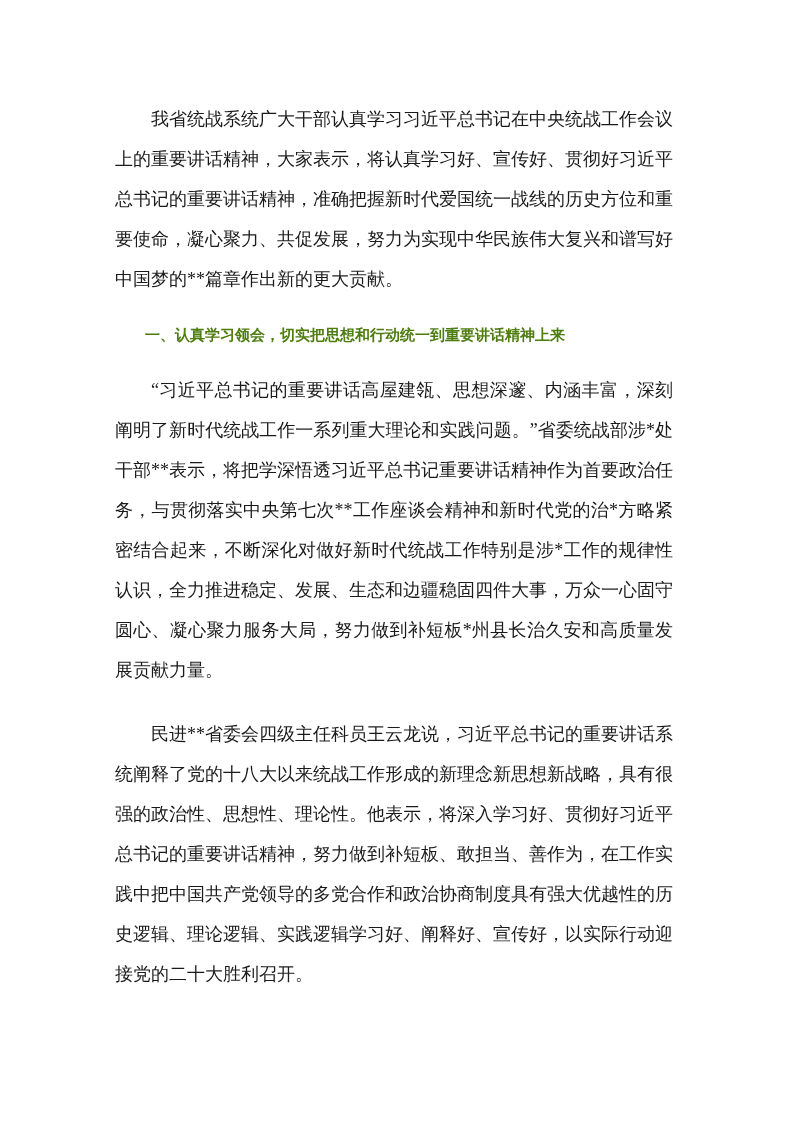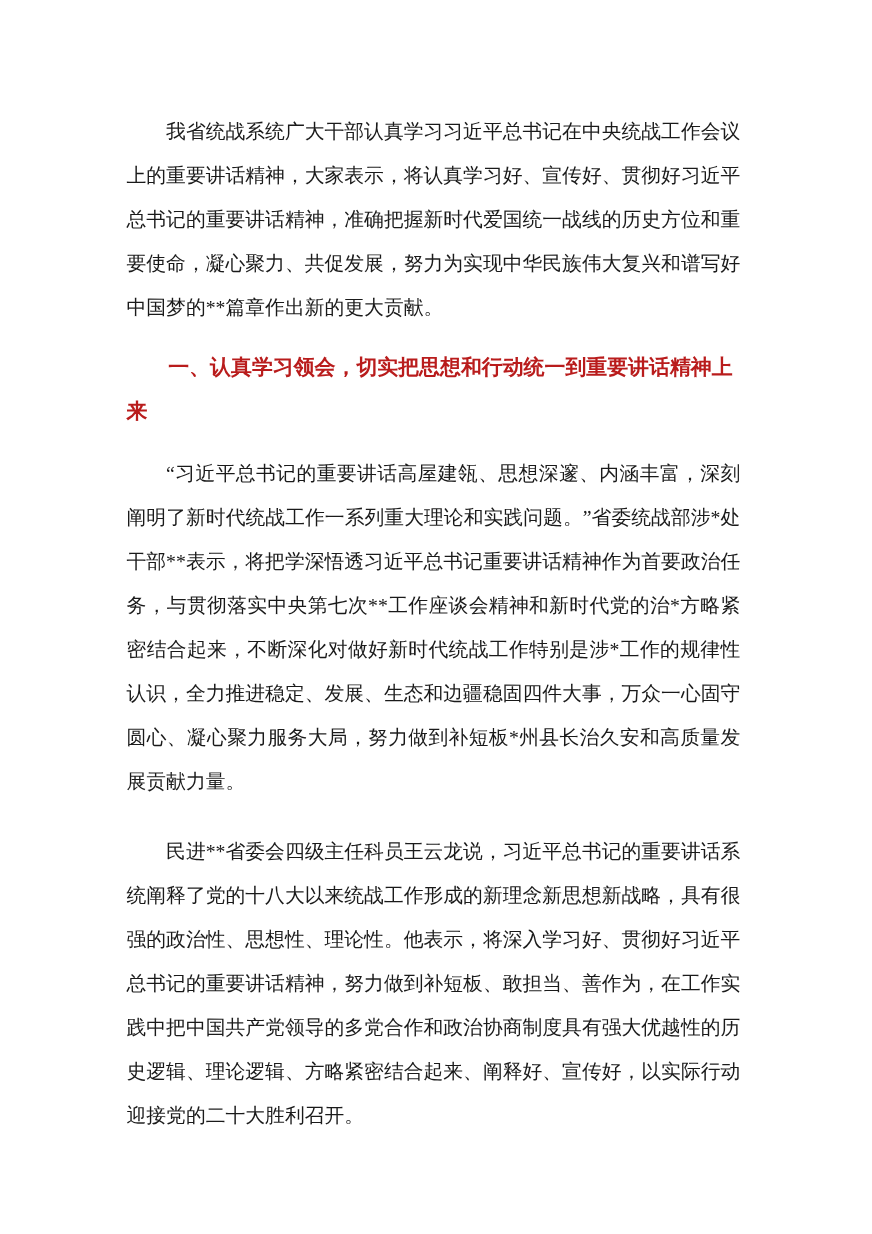--- a/index.html
+++ b/index.html
@@ -25,33 +25,33 @@
     text-justify: inter-character;
     text-indent: 2em;
     margin: 0 0 16px 0;
     word-break: break-all;
   }
   .para.extra-gap {
     margin-bottom: 24px;
   }
   .section-heading {
     font-family: Liberation Serif, serif;
-    font-size: 19px;
+    font-size: 15px;
     font-weight: bold;
     line-height: 40px;
-    color: #b91c1c;
+    color: #4d7c0f;
     text-indent: 2em;
     margin: 0 0 15px 0;
     word-break: break-all;
   }
 </style>
 </head>
 <body>
 
 <div class="page">
   <p class="para">我省统战系统广大干部认真学习习近平总书记在中央统战工作会议上的重要讲话精神，大家表示，将认真学习好、宣传好、贯彻好习近平总书记的重要讲话精神，准确把握新时代爱国统一战线的历史方位和重要使命，凝心聚力、共促发展，努力为实现中华民族伟大复兴和谱写好中国梦的**篇章作出新的更大贡献。</p>
 
   <h2 class="section-heading">一、认真学习领会，切实把思想和行动统一到重要讲话精神上来</h2>
 
   <p class="para extra-gap">“习近平总书记的重要讲话高屋建瓴、思想深邃、内涵丰富，深刻阐明了新时代统战工作一系列重大理论和实践问题。”省委统战部涉*处干部**表示，将把学深悟透习近平总书记重要讲话精神作为首要政治任务，与贯彻落实中央第七次**工作座谈会精神和新时代党的治*方略紧密结合起来，不断深化对做好新时代统战工作特别是涉*工作的规律性认识，全力推进稳定、发展、生态和边疆稳固四件大事，万众一心固守圆心、凝心聚力服务大局，努力做到补短板*州县长治久安和高质量发展贡献力量。</p>
 
-  <p class="para">民进**省委会四级主任科员王云龙说，习近平总书记的重要讲话系统阐释了党的十八大以来统战工作形成的新理念新思想新战略，具有很强的政治性、思想性、理论性。他表示，将深入学习好、贯彻好习近平总书记的重要讲话精神，努力做到补短板、敢担当、善作为，在工作实践中把中国共产党领导的多党合作和政治协商制度具有强大优越性的历史逻辑、理论逻辑、方略紧密结合起来、阐释好、宣传好，以实际行动迎接党的二十大胜利召开。</p>
+  <p class="para">民进**省委会四级主任科员王云龙说，习近平总书记的重要讲话系统阐释了党的十八大以来统战工作形成的新理念新思想新战略，具有很强的政治性、思想性、理论性。他表示，将深入学习好、贯彻好习近平总书记的重要讲话精神，努力做到补短板、敢担当、善作为，在工作实践中把中国共产党领导的多党合作和政治协商制度具有强大优越性的历史逻辑、理论逻辑、实践逻辑学习好、阐释好、宣传好，以实际行动迎接党的二十大胜利召开。</p>
 </div>
 
 </body></html>

